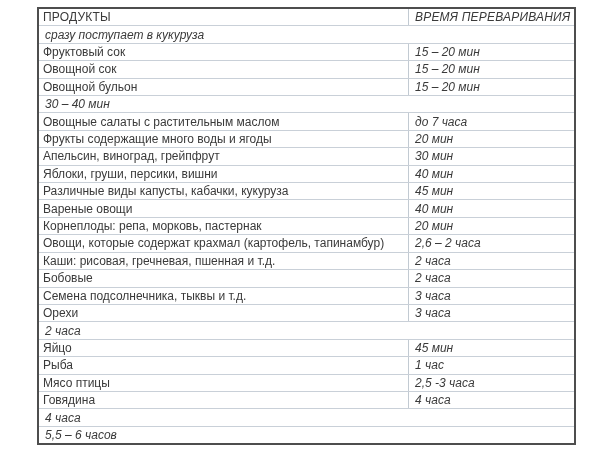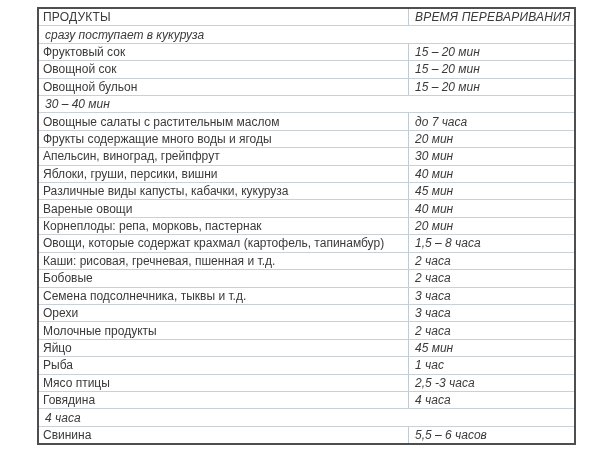--- a/index.html
+++ b/index.html
@@ -121,21 +121,21 @@
     <div class="cell time">40 мин</div>
   </div>
 
   <div class="t-row">
     <div class="cell product">Корнеплоды: репа, морковь, пастернак</div>
     <div class="cell time">20 мин</div>
   </div>
 
   <div class="t-row">
     <div class="cell product">Овощи, которые содержат крахмал (картофель, тапинамбур)</div>
-    <div class="cell time">1,5 – 8 часа</div>
+    <div class="cell time">2,6 – 2 часа</div>
   </div>
 
   <div class="t-row">
     <div class="cell product">Каши: рисовая, гречневая, пшенная и т.д.</div>
     <div class="cell time">2 часа</div>
   </div>
 
   <div class="t-row">
     <div class="cell product">Бобовые</div>
     <div class="cell time">2 часа</div>
@@ -145,21 +145,20 @@
     <div class="cell product">Семена подсолнечника, тыквы и т.д.</div>
     <div class="cell time">3 часа</div>
   </div>
 
   <div class="t-row">
     <div class="cell product">Орехи</div>
     <div class="cell time">3 часа</div>
   </div>
 
   <div class="t-row">
-    <div class="cell product">Молочные продукты</div>
     <div class="cell time">2 часа</div>
   </div>
 
   <div class="t-row">
     <div class="cell product">Яйцо</div>
     <div class="cell time">45 мин</div>
   </div>
 
   <div class="t-row">
     <div class="cell product">Рыба</div>
@@ -174,16 +173,15 @@
   <div class="t-row">
     <div class="cell product">Говядина</div>
     <div class="cell time">4 часа</div>
   </div>
 
   <div class="t-row">
     <div class="cell time">4 часа</div>
   </div>
 
   <div class="t-row">
-    <div class="cell product">Свинина</div>
     <div class="cell time">5,5 – 6 часов</div>
   </div>
 </div>
 
 </body></html>

